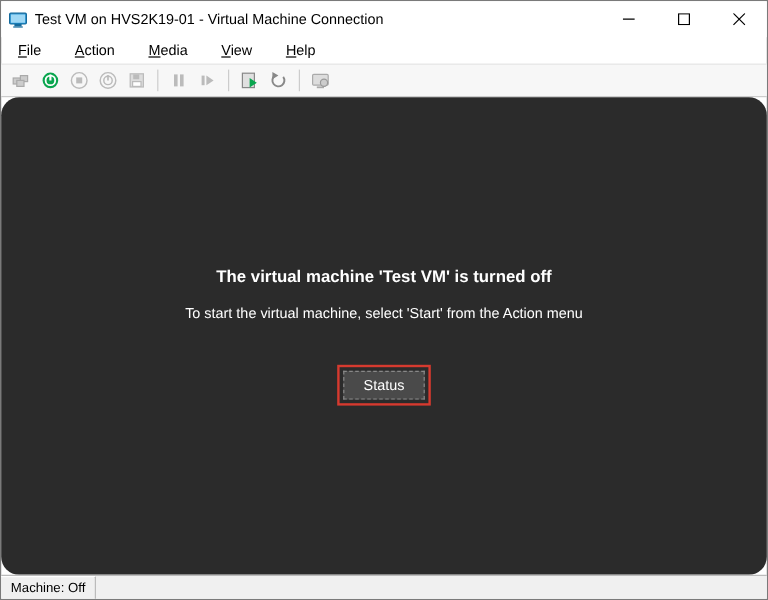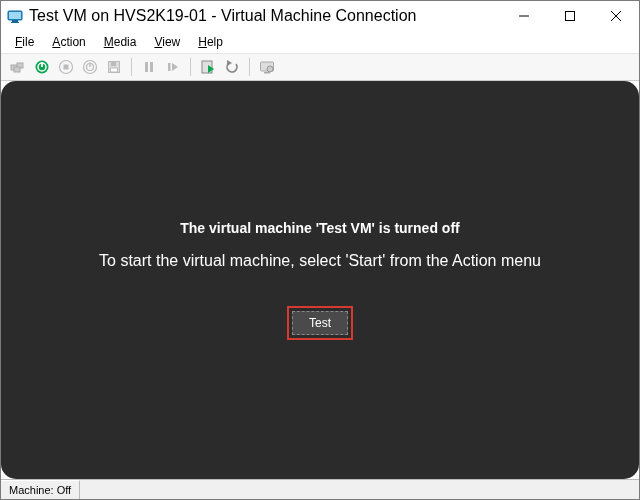--- a/index.html
+++ b/index.html
@@ -1,37 +1,37 @@
 <!DOCTYPE html>
 <html><head>
   <meta charset="utf-8">
   <style>
     * { box-sizing: border-box; margin: 0; padding: 0; }
     body { font-family: "Segoe UI", Tahoma, sans-serif; font-size: 12px; background: #fff; width: 640px; height: 500px; overflow: hidden; }
     .window { width: 640px; height: 500px; border: 1px solid #7a7a7a; display: flex; flex-direction: column; background: #fff; }
     
     .titlebar { height: 30px; display: flex; align-items: center; padding: 0 0 0 6px; background: #fff; }
     .app-icon { width: 16px; height: 16px; margin-right: 6px; }
-    .title-text { flex: 1; font-size: 16px; color: #000; }
+    .title-text { flex: 1; font-size: 12px; color: #000; }
     .win-controls { display: flex; }
     .win-btn { width: 46px; height: 30px; display: flex; align-items: center; justify-content: center; cursor: pointer; }
     .win-btn svg { display: block; }
     
-    .menubar { height: 22px; display: flex; align-items: center; padding: 0 6px; gap: 2px; }
+    .menubar { height: 22px; display: flex; align-items: center; padding: 0 6px; gap: 12px; }
     .menu-item { padding: 2px 8px; cursor: pointer; }
     .menu-key { text-decoration: underline; }
     
     .toolbar { height: 28px; display: flex; align-items: center; padding: 2px 6px; gap: 2px; border-top: 1px solid #e5e5e5; border-bottom: 1px solid #ccc; background: #f7f7f7; }
     .tb-btn { width: 22px; height: 22px; display: flex; align-items: center; justify-content: center; border-radius: 2px; }
     .tb-btn.enabled { cursor: pointer; }
     .tb-sep { width: 1px; height: 18px; background: #ccc; margin: 0 4px; }
     
     .vm-area { flex: 1; background: #2b2b2b; display: flex; flex-direction: column; align-items: center; justify-content: center; gap: 16px; padding: 20px; border-radius: 15px; }
     .vm-heading { color: #fff; font-size: 14px; font-weight: 600; text-align: center; }
-    .vm-subtext { color: #fff; font-size: 16px; text-align: right; }
+    .vm-subtext { color: #fff; font-size: 12px; text-align: right; }
     .start-btn-wrap { margin-top: 20px; padding: 3px; border: 2px solid #d63a2f; }
     .start-btn { background: #4a4a4a; color: #fff; border: 1px dashed #888; padding: 4px 16px; font-size: 12px; cursor: pointer; }
     
     .statusbar { height: 20px; border-top: 1px solid #bbb; background: #f0f0f0; display: flex; align-items: center; padding: 0; font-size: 11px; }
     .status-cell { padding: 1px 8px; border-right: 1px solid #bbb; border-top: 1px solid #fff; height: 100%; display: flex; align-items: center; }
   </style>
 </head>
 <body>
 
 <div class="window">
@@ -142,20 +142,20 @@
         <rect x="5" y="13" width="6" height="1.5" fill="#aaa"></rect>
         <circle cx="11" cy="10" r="3" fill="#ccc" stroke="#999"></circle>
       </svg>
     </div>
   </div>
 
   <div class="vm-area">
     <div class="vm-heading">The virtual machine 'Test VM' is turned off</div>
     <div class="vm-subtext">To start the virtual machine, select 'Start' from the Action menu</div>
     <div class="start-btn-wrap">
-      <button class="start-btn">Test</button>
+      <button class="start-btn">Status</button>
     </div>
   </div>
 
   <div class="statusbar">
     <div class="status-cell">Machine: Off</div>
   </div>
 </div>
 
 </body></html>

